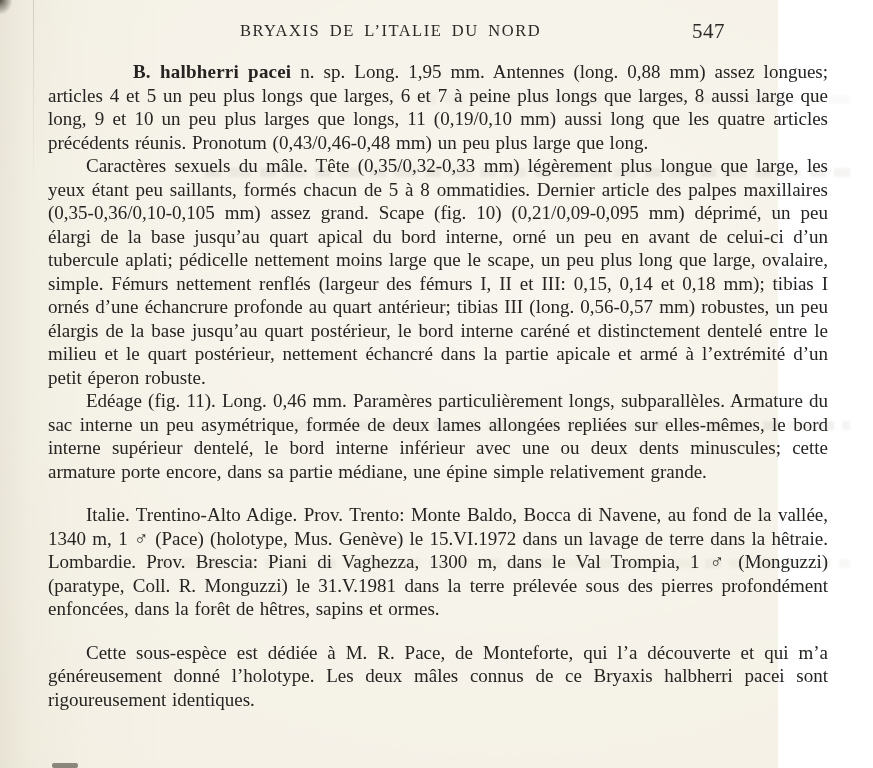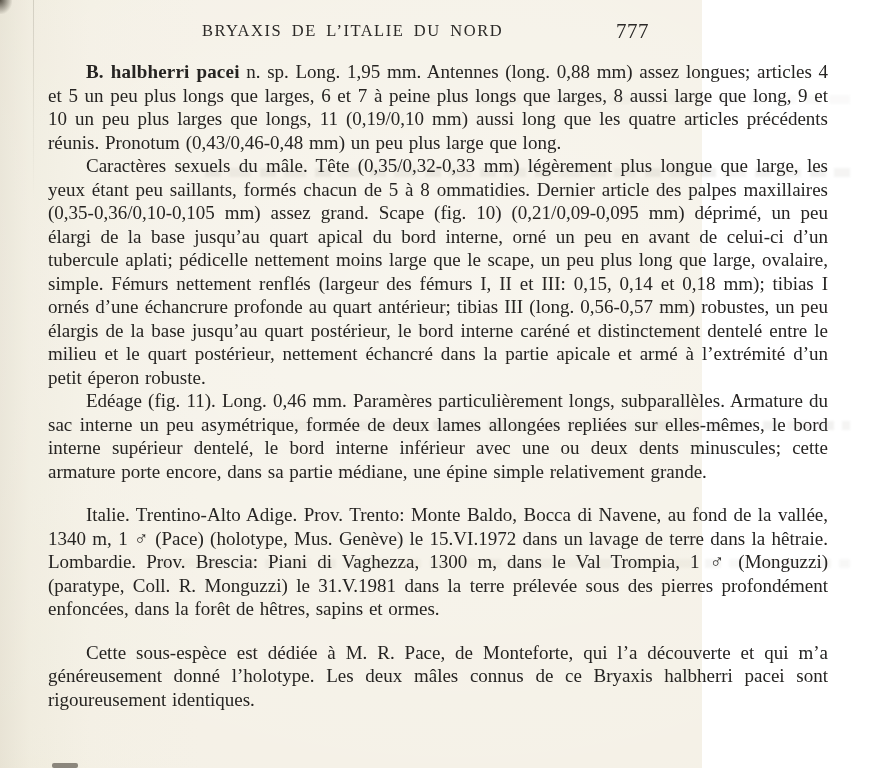--- a/index.html
+++ b/index.html
@@ -3,21 +3,21 @@
 <meta charset="utf-8">
 <style>
   * { margin: 0; padding: 0; box-sizing: border-box; }
   html, body {
     width: 873px; height: 768px;
     overflow: hidden;
     font-family: "Liberation Serif", "DejaVu Serif", serif;
   }
   .page {
     position: relative;
-    width: 702px; height: 768px;
+    width: 778px; height: 768px;
     background:
       radial-gradient(ellipse 1200px 900px at 65% 40%, rgba(255,255,255,0.35), rgba(255,255,255,0) 70%),
       linear-gradient(90deg, #e7e2d3 0px, #efebdd 30px, #f3efe3 90px, #f4f0e5 200px, #f4f0e5 100%);
     color: #262422;
   }
   
   .corner-mark {
     position: absolute; left: 0; top: 0;
     width: 12px; height: 14px;
     background: radial-gradient(ellipse at 0 0, rgba(60,55,45,0.85), rgba(60,55,45,0) 75%);
@@ -79,39 +79,39 @@
   }
   .para {
     font-size: 19px;
     line-height: 23.5px;
     text-align: justify;
     text-indent: 38px;
     color: #262422;
     word-spacing: 1px;
   }
   .para.spaced { margin-top: 20px; }
-  .seg-bold { font-weight: 700; letter-spacing: 0.2px; }
+  .seg-bold { font-weight: 700; letter-spacing: 0.2px; margin-left: 47px; }
   .seg-italic { }
 </style>
 </head>
 <body>
 
 <div class="page" style="color: rgb(38, 36, 34);">
   <div class="corner-mark"></div>
   <div class="crease-line"></div>
   <div class="bottom-mark"></div>
 
   <div class="bleed bleed-4"></div>
   <div class="bleed bleed-1"></div>
   <div class="bleed bleed-2"></div>
   <div class="bleed bleed-3"></div>
 
   <header class="running-head">
     <span class="head-title">BRYAXIS DE L’ITALIE DU NORD</span>
-    <span class="head-page">777</span>
+    <span class="head-page">547</span>
   </header>
 
   <main class="body-text" id="article-body">
       <p class="para"><span class="seg-bold">B. halbherri pacei</span><span> n. sp. Long. 1,95 mm. Antennes (long. 0,88 mm) assez longues; articles 4 et 5 un peu plus longs que larges, 6 et 7 à peine plus longs que larges, 8 aussi large que long, 9 et 10 un peu plus larges que longs, 11 (0,19/0,10 mm) aussi long que les quatre articles précédents réunis. Pronotum (0,43/0,46-0,48 mm) un peu plus large que long.</span></p>
       <p class="para"><span>Caractères sexuels du mâle. Tête (0,35/0,32-0,33 mm) légèrement plus longue que large, les yeux étant peu saillants, formés chacun de 5 à 8 ommatidies. Dernier article des palpes maxillaires (0,35-0,36/0,10-0,105 mm) assez grand. Scape (fig. 10) (0,21/0,09-0,095 mm) déprimé, un peu élargi de la base jusqu’au quart apical du bord interne, orné un peu en avant de celui-ci d’un tubercule aplati; pédicelle nettement moins large que le scape, un peu plus long que large, ovalaire, simple. Fémurs nettement renflés (largeur des fémurs I, II et III: 0,15, 0,14 et 0,18 mm); tibias I ornés d’une échancrure profonde au quart antérieur; tibias III (long. 0,56-0,57 mm) robustes, un peu élargis de la base jusqu’au quart postérieur, le bord interne caréné et distinctement dentelé entre le milieu et le quart postérieur, nettement échancré dans la partie apicale et armé à l’extrémité d’un petit éperon robuste.</span></p>
       <p class="para"><span>Edéage (fig. 11). Long. 0,46 mm. Paramères particulièrement longs, subparallèles. Armature du sac interne un peu asymétrique, formée de deux lames allongées repliées sur elles-mêmes, le bord interne supérieur dentelé, le bord interne inférieur avec une ou deux dents minuscules; cette armature porte encore, dans sa partie médiane, une épine simple relativement grande.</span></p>
       <p class="para spaced"><span>Italie. Trentino-Alto Adige. Prov. Trento: Monte Baldo, Bocca di Navene, au fond de la vallée, 1340 m, 1 ♂ (Pace) (holotype, Mus. Genève) le 15.VI.1972 dans un lavage de terre dans la hêtraie. Lombardie. Prov. Brescia: Piani di Vaghezza, 1300 m, dans le Val Trompia, 1 ♂ (Monguzzi) (paratype, Coll. R. Monguzzi) le 31.V.1981 dans la terre prélevée sous des pierres profondément enfoncées, dans la forêt de hêtres, sapins et ormes.</span></p>
       <p class="para spaced"><span>Cette sous-espèce est dédiée à M. R. Pace, de Monteforte, qui l’a découverte et qui m’a généreusement donné l’holotype. Les deux mâles connus de ce </span><span class="seg-italic">Bryaxis halbherri pacei</span><span> sont rigoureusement identiques.</span></p>
     </main>
 </div>

